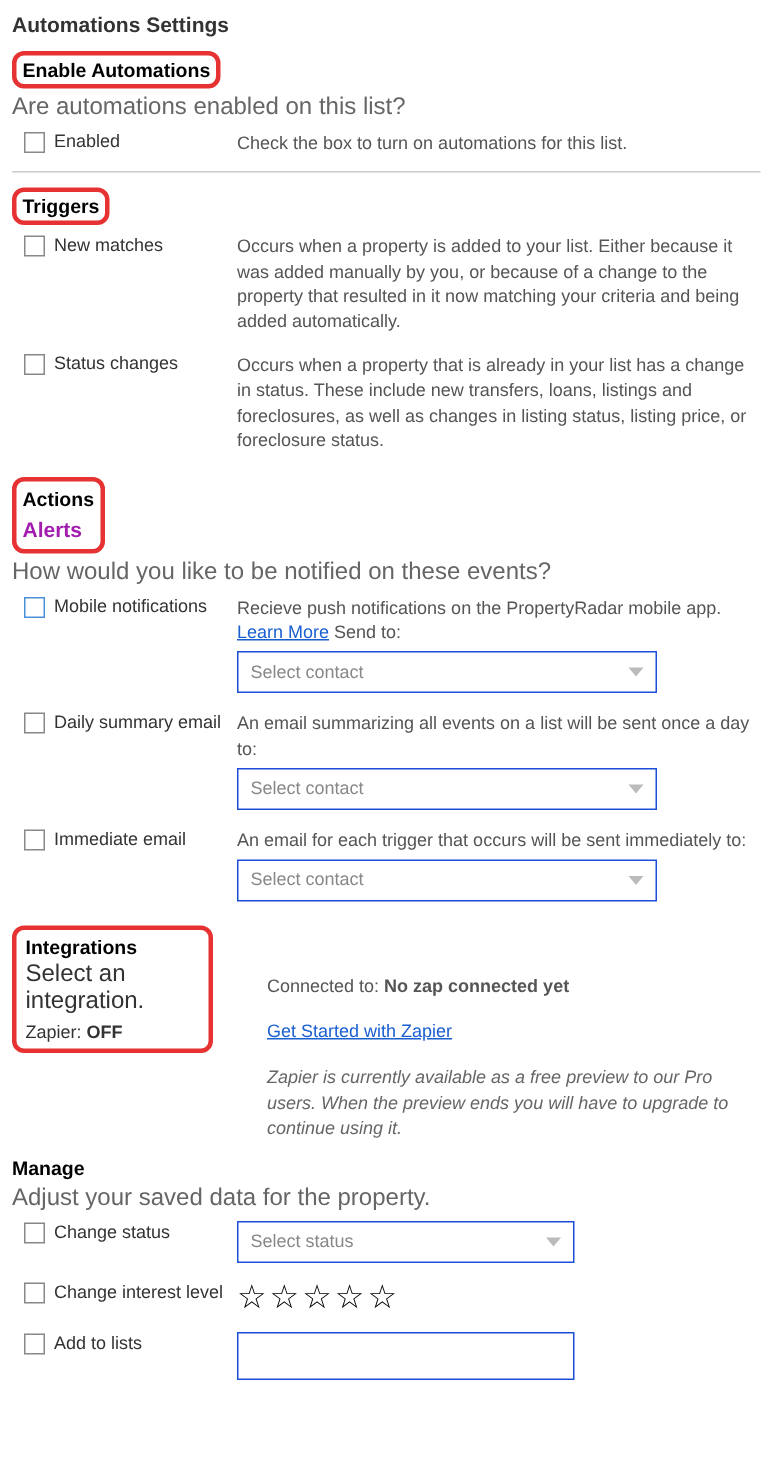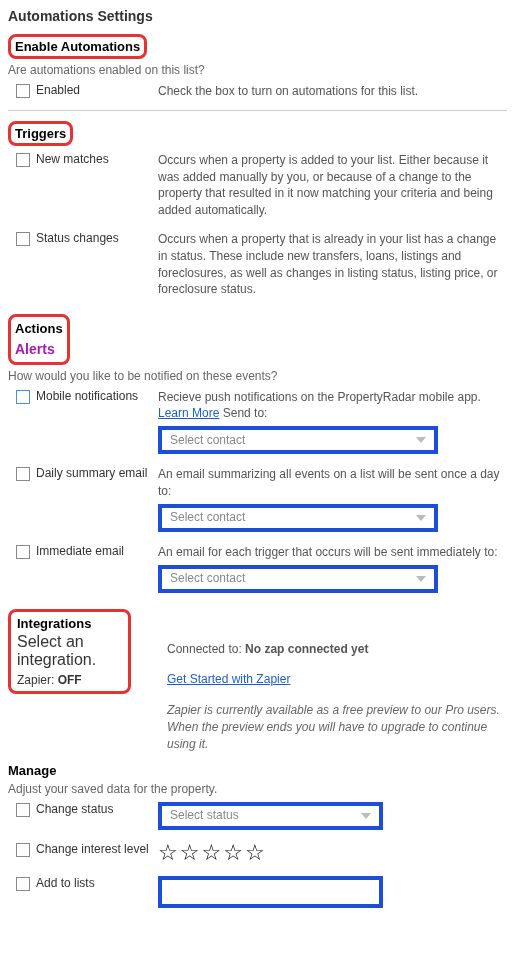--- a/index.html
+++ b/index.html
@@ -23,21 +23,21 @@
     font-size: 13px;
     font-weight: bold;
     color: #000;
   }
   .sub-heading {
     font-size: 14px;
     font-weight: bold;
     color: #a21caf;
   }
   .desc {
-    font-size: 12px;
+    font-size: 16px;
     color: #666;
     margin-top: 4px;
   }
   .row {
     display: flex;
     align-items: flex-start;
     padding: 6px 0;
   }
   .row-left {
     width: 150px;
@@ -60,21 +60,21 @@
     margin-top: 1px;
   }
   .checkbox.blue { border: 1.5px solid #4a90d9; }
   .label { color: #333; }
   hr {
     border: none;
     border-top: 1px solid #ccc;
     margin: 4px 0;
   }
   .select {
-    border: 4px solid #1d4ed8;
+    border: 1px solid #1d4ed8;
     height: 28px;
     width: 280px;
     display: flex;
     align-items: center;
     justify-content: space-between;
     padding: 0 8px;
     color: #888;
     margin-top: 4px;
     background: #fff;
   }
@@ -95,21 +95,21 @@
   }
   .star { display: inline-block; }
   .italic { font-style: italic; color: #666; }
   .select-wide { width: 225px; }
   .select-xwide { width: 225px; }
   .integrations-box {
     border: 3px solid #e63232;
     border-radius: 8px;
     padding: 4px 6px;
     display: inline-block;
-    width: 123px;
+    width: 134px;
   }
   .integrations-row {
     display: flex;
     align-items: flex-start;
   }
   .integrations-right {
     flex: 1;
     padding-left: 36px;
     color: #555;
     line-height: 1.4;

